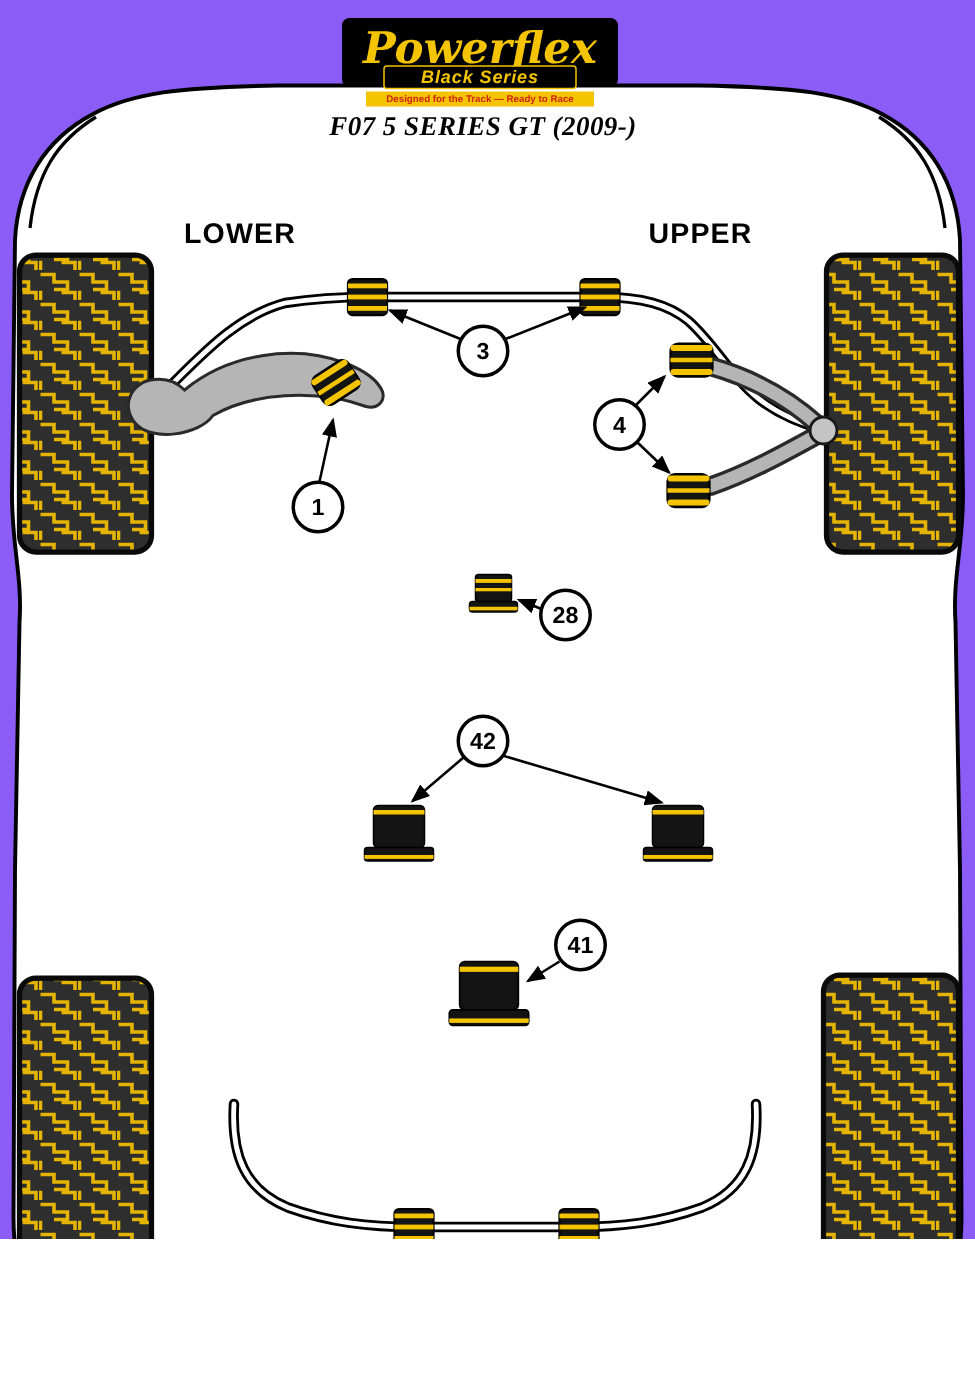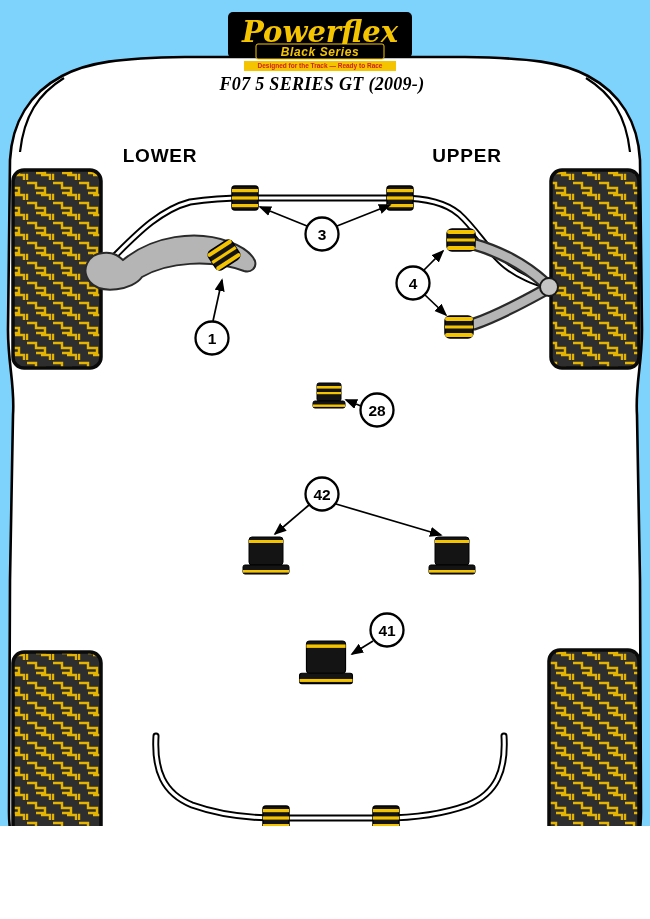--- a/index.html
+++ b/index.html
@@ -1,16 +1,16 @@
 <!DOCTYPE html>
 <html><head>
 <meta charset="utf-8">
 <style>
   html,body{margin:0;padding:0;background:#ffffff;}
-  .stage{width:650px;height:826px;position:relative;background:#7dd3fc;overflow:hidden;text-decoration:underline;}
+  .stage{width:650px;height:826px;position:relative;background:#8b5cf6;overflow:hidden;text-decoration:underline;}
   svg{display:block;}
   text{text-anchor:middle;}
   .t-logo{font:italic 700 29px "DejaVu Serif", serif;fill:#F5C400;}
   .t-badge{font:italic 700 12px "Liberation Sans", sans-serif;fill:#F5C400;letter-spacing:.6px;}
   .t-tag{font:700 6.5px "Liberation Sans", sans-serif;fill:#CE2418;}
   .t-title{font:italic 700 18px "Liberation Serif", serif;fill:#000;letter-spacing:.3px;}
   .t-label{font:700 19px "Liberation Sans", sans-serif;fill:#000;letter-spacing:.8px;}
   .t-callout{font:700 15.5px "Liberation Sans", sans-serif;fill:#000;}
   .body-line{fill:#ffffff;stroke:#000;stroke-width:2.6;}
   .hood{fill:none;stroke:#000;stroke-width:2.2;}

